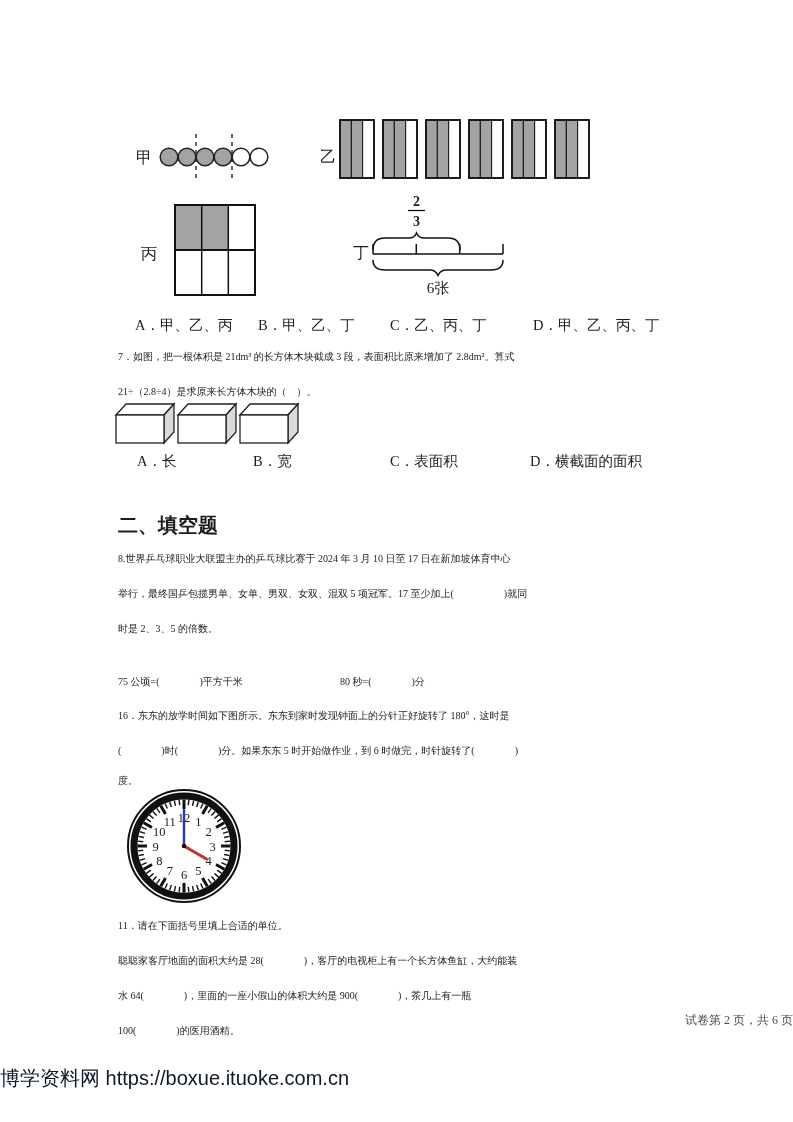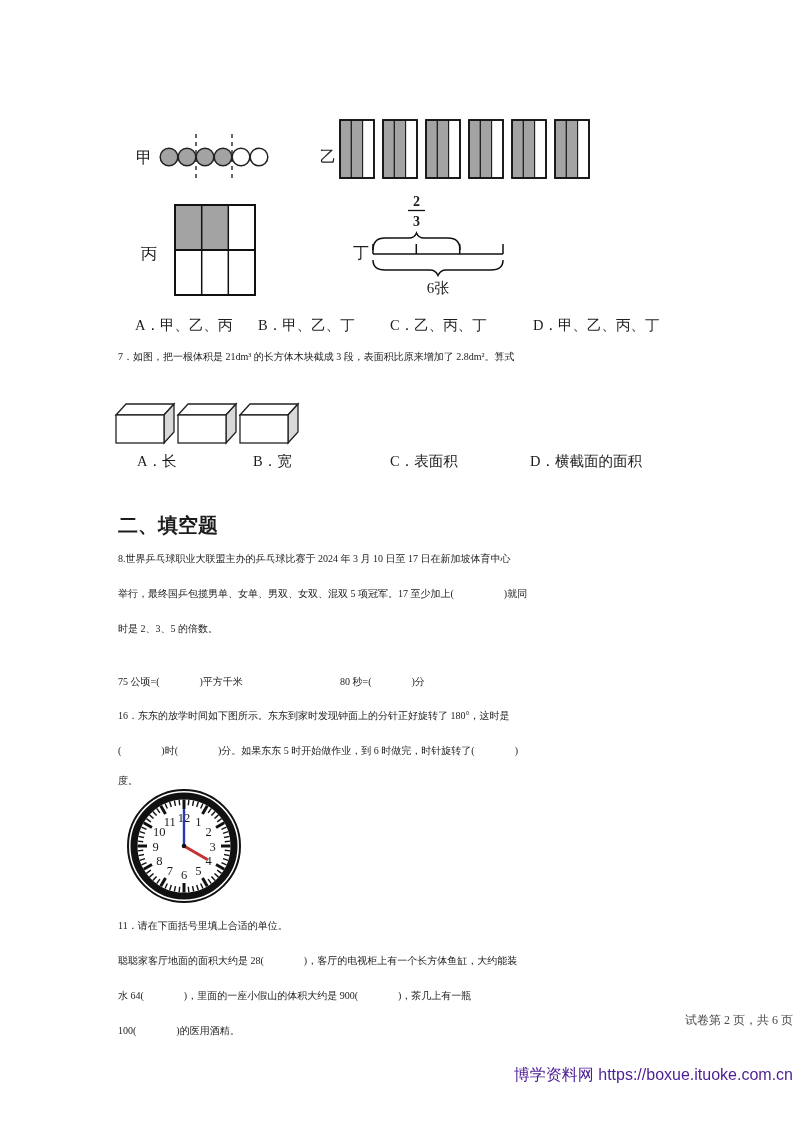--- a/index.html
+++ b/index.html
@@ -7,23 +7,23 @@
     position:relative; width:793px; height:1122px; background:#ffffff;
     font-family:"Liberation Serif","DejaVu Serif",serif;
     color:#1c1c1c; overflow:hidden;
   }
   .line { position:absolute; font-size:10px; white-space:pre; line-height:20px; }
   .opt  { position:absolute; font-size:14.5px; white-space:pre;text-align:right; }
   .heading { position:absolute; font-size:20px; font-weight:bold; white-space:pre; }
   .diagram { position:absolute; }
   svg text { font-family:"Liberation Serif","DejaVu Serif",serif; fill:#1c1c1c; }
   .footer-watermark {
-    position:absolute; left:0; right:0; top:1065; text-align:right;
+    position:absolute; left:0; right:0; top:1065; text-align:left;
     font-family:"Liberation Sans","DejaVu Sans",sans-serif;
-    font-size:16px; color:#4c1d95; top:1065px;
+    font-size:20px; color:#0f172a; top:1065px;
   }
   .footer-page {
     position:absolute; left:0; right:0; top:1012px; text-align:right;
     font-size:12px; color:#4a4a4a; white-space:pre;
   }
 </style>
 </head>
 <body>
 
 <div class="page">
@@ -84,20 +84,21 @@
   </svg>
 
   <div>
     <span class="opt" style="left:135px;top:316px">A．甲、乙、丙</span>
     <span class="opt" style="left:258px;top:316px">B．甲、乙、丁</span>
     <span class="opt" style="left:390px;top:316px">C．乙、丙、丁</span>
     <span class="opt" style="left:533px;top:316px">D．甲、乙、丙、丁</span>
   </div>
 
   <div class="line" style="left:118px;top:347px">7．如图，把一根体积是 21dm³ 的长方体木块截成 3 段，表面积比原来增加了 2.8dm²。算式</div>
+  <div class="line" style="left:118px;top:382px">21÷（2.8÷4）是求原来长方体木块的（　）。</div>
 
   <svg class="diagram" style="left:112px;top:398px" width="190" height="52" viewBox="0 0 190 52">
     <g>
       <polygon points="4,17 14,6 62,6 52,17" fill="#ffffff" stroke="#222" stroke-width="1.3"></polygon>
       <polygon points="52,17 62,6 62,34 52,45" fill="#d9d9d9" stroke="#222" stroke-width="1.3"></polygon>
       <rect x="4" y="17" width="48" height="28" fill="#ffffff" stroke="#222" stroke-width="1.3"></rect>
     </g>
     <g>
       <polygon points="66,17 76,6 124,6 114,17" fill="#ffffff" stroke="#222" stroke-width="1.3"></polygon>
       <polygon points="114,17 124,6 124,34 114,45" fill="#d9d9d9" stroke="#222" stroke-width="1.3"></polygon>

